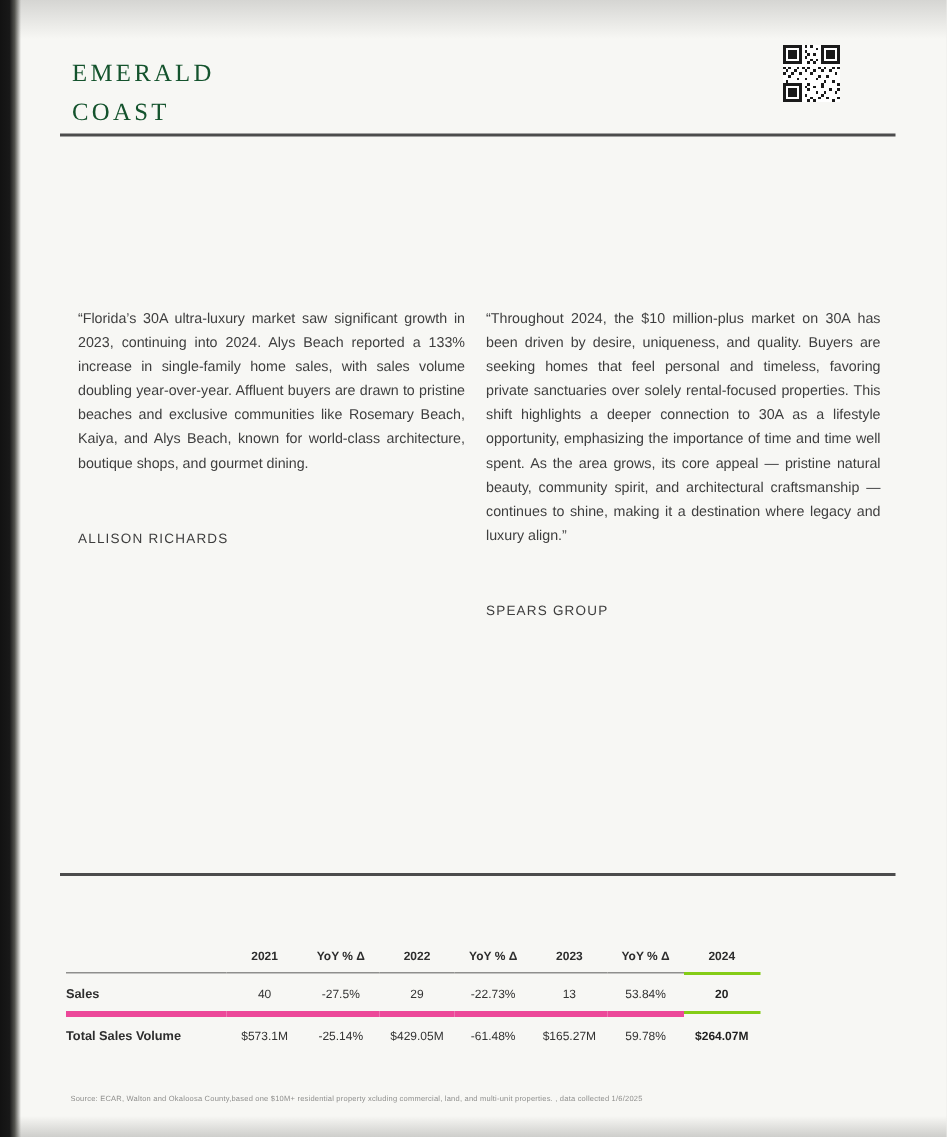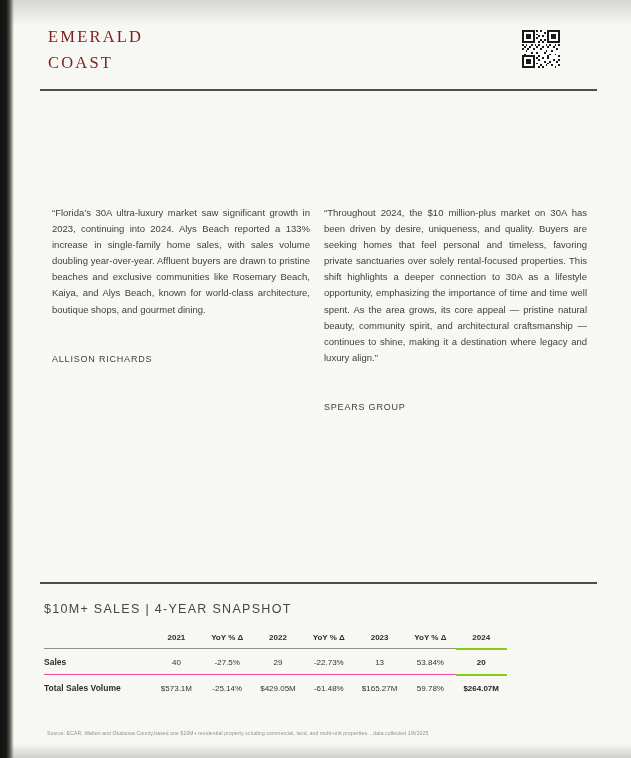--- a/index.html
+++ b/index.html
@@ -26,23 +26,23 @@
 
   .vert{writing-mode:vertical-rl;transform:rotate(180deg);text-orientation:mixed;
     font-size:7px;letter-spacing:1.4px;white-space:nowrap;}
   .side-florida{position:absolute;top:31px;right:35px;color:#7d7d7b;}
   .side-brand{position:absolute;bottom:22px;right:33px;}
   .side-brand .b1{color:#3a3a3a;font-weight:bold;}
   .side-brand .b2{color:#a3a3a0;}
 
   .qr{position:absolute;left:522px;top:30px;width:38px;height:38px;}
 
-  .title{position:absolute;left:48px;top:24px;
+  .title{position:absolute;left:48px;top:36px;
     font-family:"Liberation Serif", serif;
-    font-size:16.5px;line-height:26px;letter-spacing:2.2px;color:#7f1d1d;}
+    font-size:16.5px;line-height:26px;letter-spacing:2.2px;color:#14532d;}
   .rule{position:absolute;left:40px;width:557px;height:2px;background:#4c4c4c;}
   .rule-1{top:89px;}
   .rule-2{top:582px;}
 
   .quote-col{position:absolute;top:205px;font-size:9.5px;line-height:16.1px;
     text-align:justify;color:#3e3e3e;}
   .quote-left{left:52px;width:258px;}
   .quote-right{left:324px;width:263px;}
   .quote-col p{margin:0 0 16px 0;}
   .attribution{font-size:9px;letter-spacing:.8px;color:#3e3e3e;text-align:left;margin-top:33px;}
@@ -50,21 +50,21 @@
   .snapshot-heading{position:absolute;left:44px;top:602px;
     font-size:12.5px;letter-spacing:1.3px;color:#46464a;}
 
   .table{position:absolute;left:44px;top:627px;width:463px;
     display:grid;grid-template-columns:107px repeat(7,50.8px);
     font-size:8px;color:#333;}
   .table .cell{display:flex;align-items:center;justify-content:center;height:21px;}
   .table .cell.label{justify-content:flex-start;font-weight:bold;font-size:8.5px;color:#2e2e2e;}
   .table .head{font-weight:bold;color:#2d2d2d;}
   .table .r1{border-bottom:1px solid #8f8f8d;}   
-  .table .r2{border-bottom:1px solid #ec4899;height:24px;}  
+  .table .r2{border-bottom:4px solid #ec4899;height:24px;}  
   .table .r3{height:24px;}
   .table .hl-b{border-bottom:2px solid #84cc16;} 
   .table .bold{font-weight:bold;color:#1f1f1f;}
 
   .source{position:absolute;left:47px;top:730px;font-size:5px;line-height:6px;
     color:#8e8e8c;letter-spacing:.15px;}
 </style>
 </head>
 <body>
 
@@ -171,21 +171,20 @@
     <div class="attribution">ALLISON RICHARDS</div>
   </div>
 
   <div class="quote-col quote-right">
     <p>“Throughout 2024, the $10 million-plus market on 30A has been driven by desire, uniqueness, and quality. Buyers are seeking homes that feel personal and timeless, favoring private sanctuaries over solely rental-focused properties. This shift highlights a deeper connection to 30A as a lifestyle opportunity, emphasizing the importance of time and time well spent. As the area grows, its core appeal — pristine natural beauty, community spirit, and architectural craftsmanship — continues to shine, making it a destination where legacy and luxury align.”</p>
     <div class="attribution">SPEARS GROUP</div>
   </div>
 
   <div class="rule rule-2"></div>
 
-  <div class="snapshot-heading">$10M+ SALES | 4-YEAR SNAPSHOT</div>
 
   <div class="table">
 
     <div class="cell label r1"></div>
     <div class="cell head r1">2021</div>
     <div class="cell head r1">YoY % Δ</div>
     <div class="cell head r1">2022</div>
     <div class="cell head r1">YoY % Δ</div>
     <div class="cell head r1">2023</div>
     <div class="cell head r1">YoY % Δ</div>

